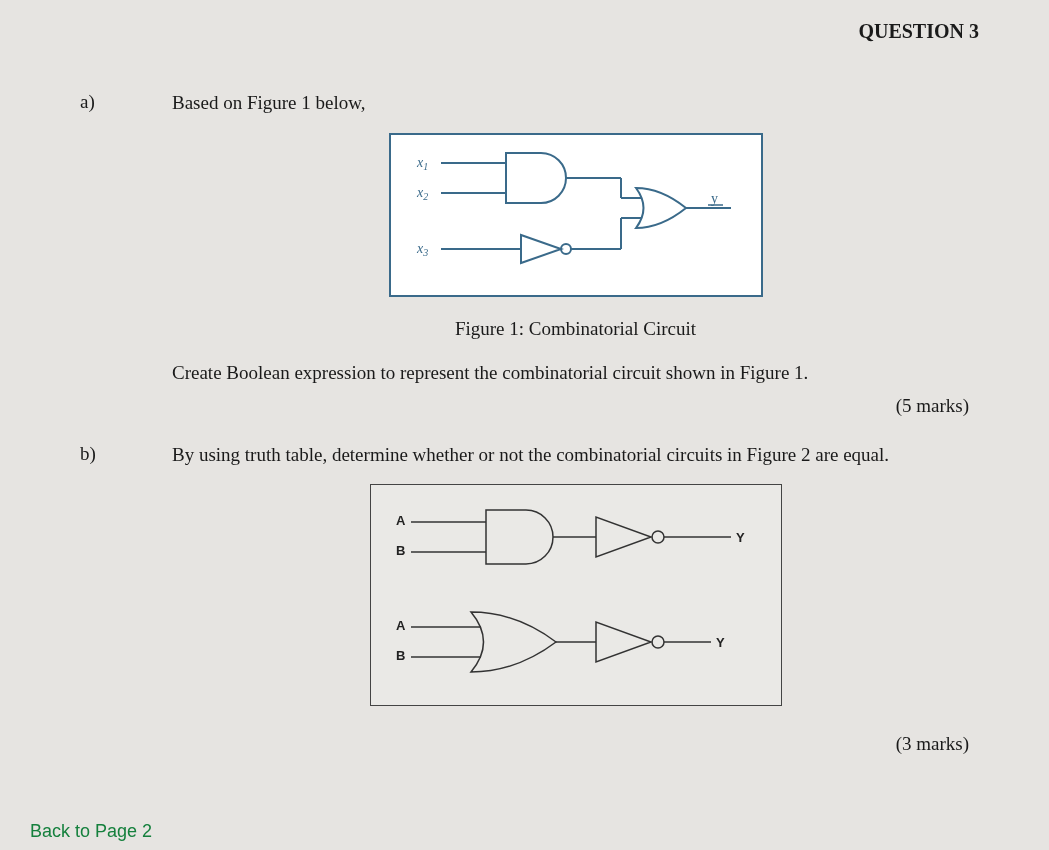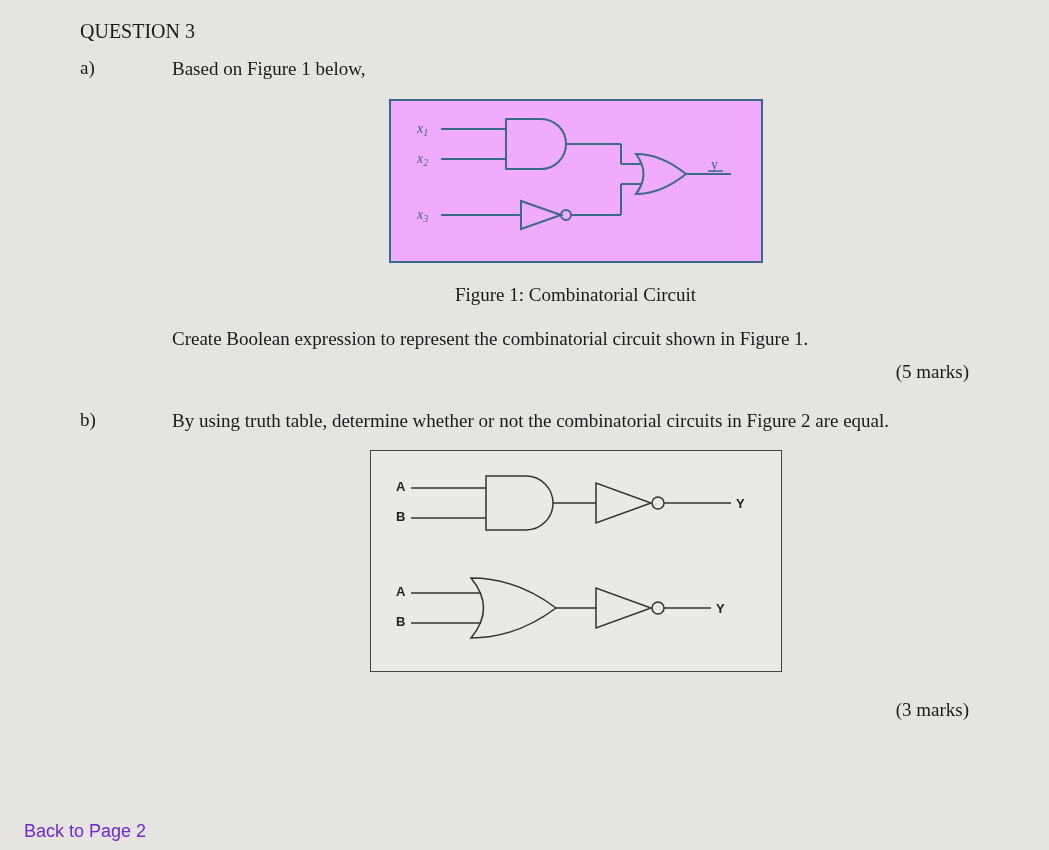--- a/index.html
+++ b/index.html
@@ -6,23 +6,24 @@
     body {
       font-family: 'Times New Roman', Times, serif;
       background: #e6e4e1;
       width: 1049px;
       height: 850px;
       padding: 20px 70px 0 80px;
       color: #1a1a1a;
       position: relative;
     }
     .question-title {
-      font-weight: normal;
+      font-weight: bold;
       font-size: 20px;
-      margin-bottom: 12px;
+      margin-bottom: 46px;
+      text-align: right;
     }
     .part {
       display: flex;
       margin-bottom: 20px;
     }
     .part-label {
       width: 60px;
       font-size: 19px;
       padding-top: 2px;
     }
@@ -32,21 +33,21 @@
       line-height: 1.5;
       margin-left: 32px;
     }
     .figure-container {
       text-align: center;
       margin: 15px 0;
     }
     .figure-box {
       display: inline-block;
       border: 2px solid #3a6a8a;
-      background: #f0abfc;
+      background: #ffffff;
       padding: 10px 20px;
     }
     .figure-box-gray {
       display: inline-block;
       border: 1.5px solid #444;
       background: #eae9e6;
       padding: 15px 25px;
     }
     .figure-caption {
       font-size: 19px;
@@ -59,24 +60,24 @@
       padding-right: 10px;
     }
     .instruction {
       font-size: 19px;
       margin: 15px 0 5px 0;
       line-height: 1.5;
     }
     .back-link {
       position: absolute;
       bottom: 8px;
-      left: 24px;
+      left: 30px;
       font-family: Arial, sans-serif;
       font-size: 18px;
-      color: #6d28d9;
+      color: #15803d;
     }
     svg { display: block; }
     .input-label {
       font-family: 'Times New Roman', serif;
       font-style: italic;
       font-size: 14px;
       fill: #3a6a8a;
     }
     .input-label2 {
       font-family: Arial, sans-serif;

